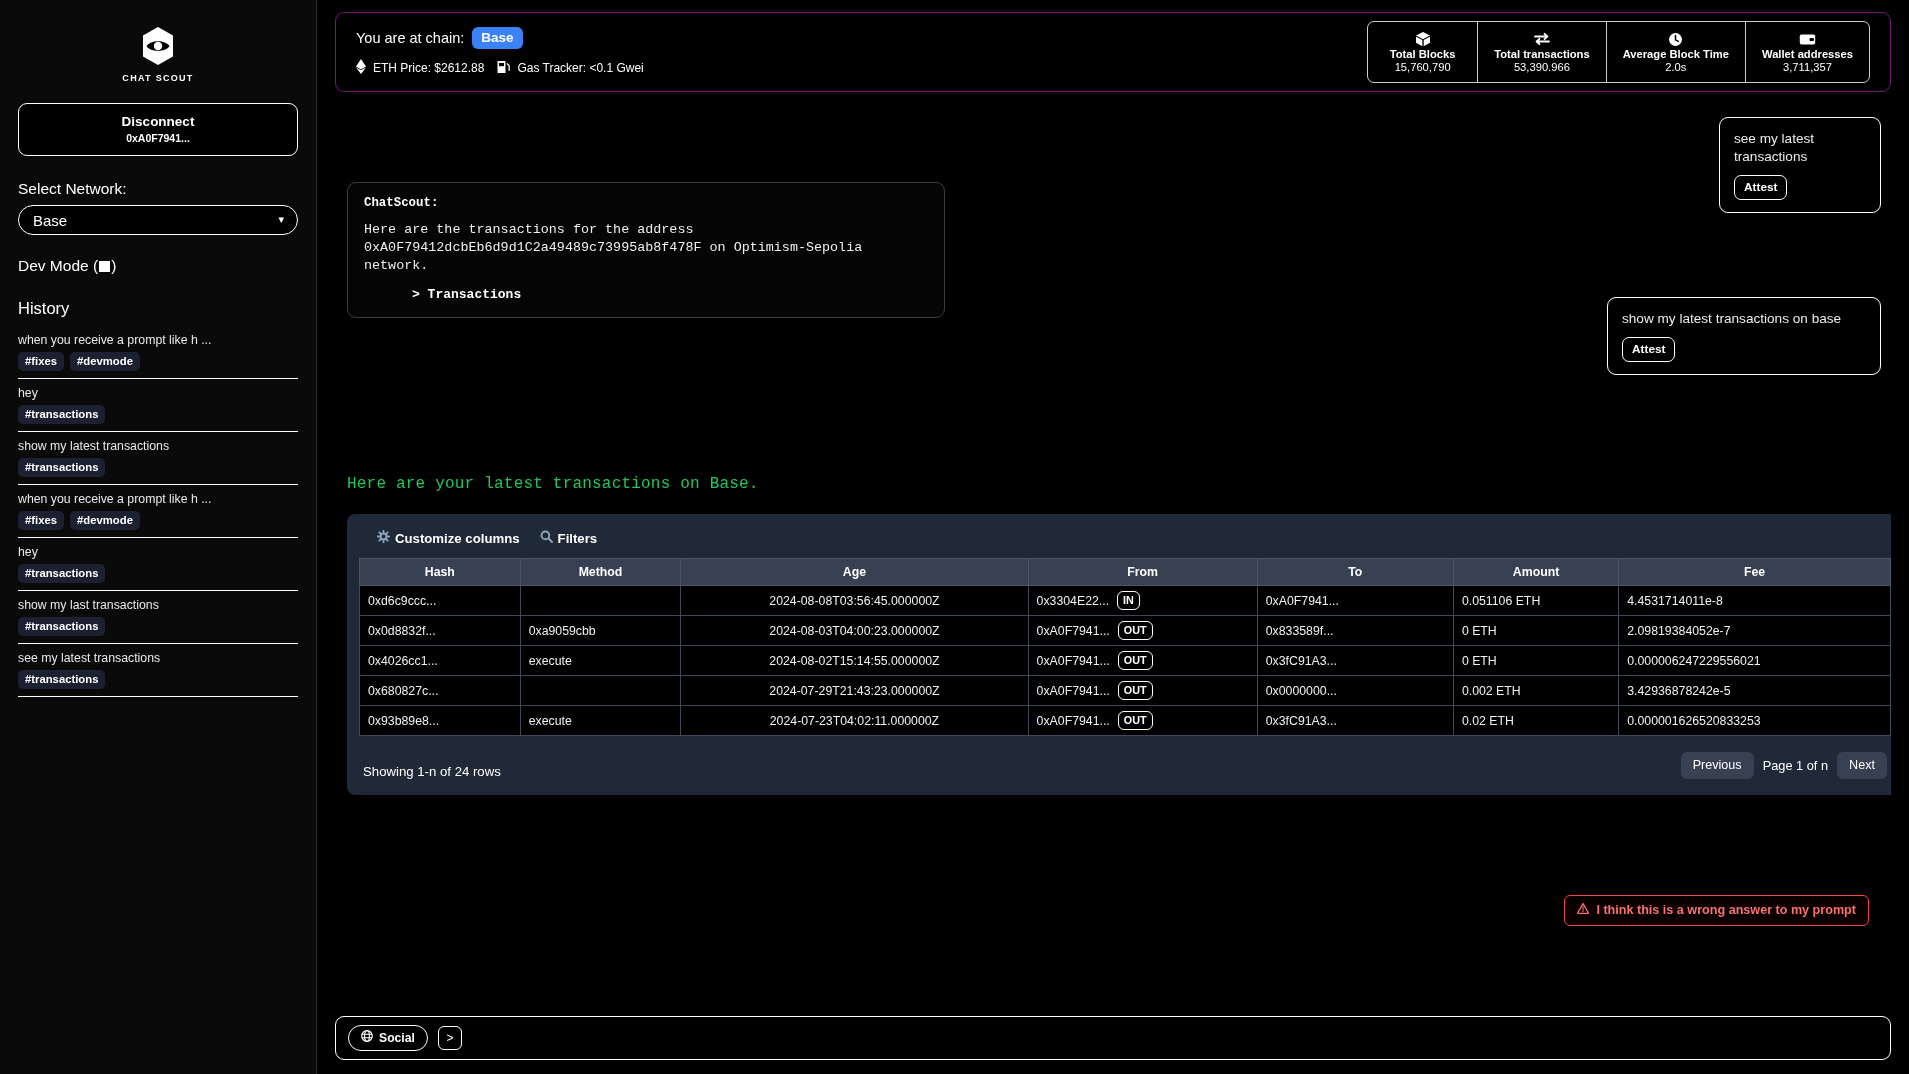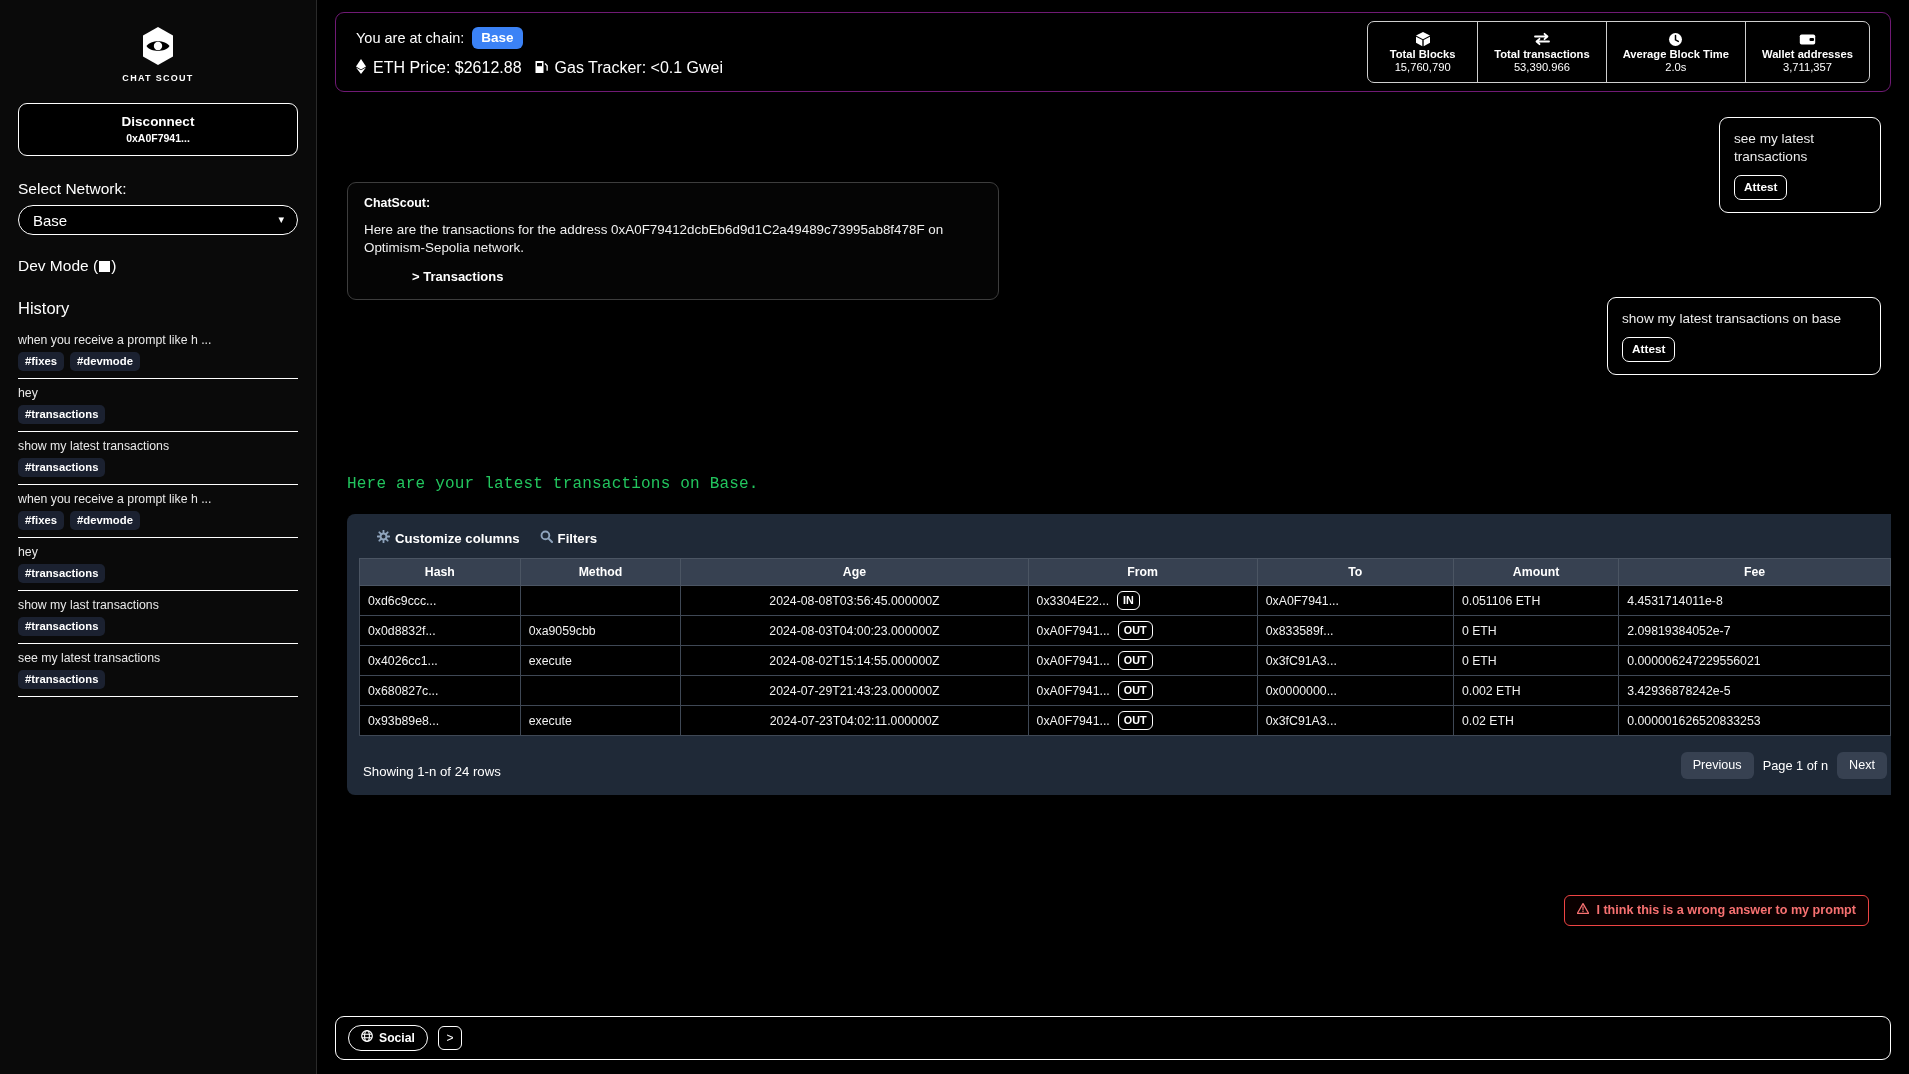--- a/index.html
+++ b/index.html
@@ -97,21 +97,21 @@
     height: 80px;
     display: flex; align-items: center; justify-content: space-between;
     padding: 0 20px;
   }
   .topbar-left { display: flex; flex-direction: column; gap: 10px; }
   .chain-line { display: flex; align-items: center; gap: 8px; font-size: 14.5px; }
   .chain-pill {
     background: #3b82f6; color: #fff; font-weight: 700; font-size: 13.5px;
     border-radius: 6px; padding: 3px 9px 4px;
   }
-  .price-line { display: flex; align-items: center; gap: 7px; font-size: 16px; }
+  .price-line { display: flex; align-items: center; gap: 7px; font-size: 12px; }
   .price-line .ic { font-size: 13px; }
   .stats {
     display: flex; border: 1px solid #cfcfcf; border-radius: 7px; overflow: hidden;
     height: 62px;
   }
   .stat {
     border-right: 1px solid #cfcfcf;
     padding: 6px 16px 6px; min-width: 110px;
     display: flex; flex-direction: column; align-items: center; justify-content: center;
     gap: 1px;
@@ -404,21 +404,21 @@
       </div>
     </div>
 
     <div class="chat">
 
       <div class="bubble-user" style="right:10px; top:25px; width:162px;">
         <div class="bu-text">see my latest transactions</div>
         <button class="attest-btn">Attest</button>
       </div>
 
-      <div class="bubble-bot" style="left:12px; top:90px; width:652px;">
+      <div class="bubble-bot" style="left:12px; top:90px; width:598px;font-family:Liberation Mono, monospace;">
         <div class="bot-name">ChatScout:</div>
         <div class="bot-body">Here are the transactions for the address 0xA0F79412dcbEb6d9d1C2a49489c73995ab8f478F on Optimism-Sepolia network.</div>
         <div class="bot-link">&gt; Transactions</div>
       </div>
 
       <div class="bubble-user" style="right:10px; top:205px; width:274px;">
         <div class="bu-text">show my latest transactions on base</div>
         <button class="attest-btn">Attest</button>
       </div>
 

